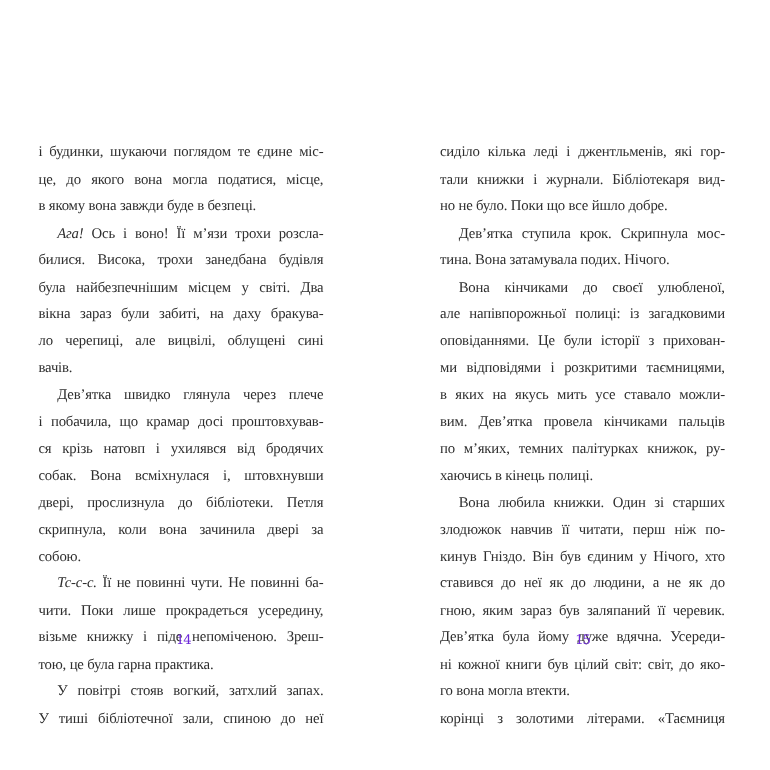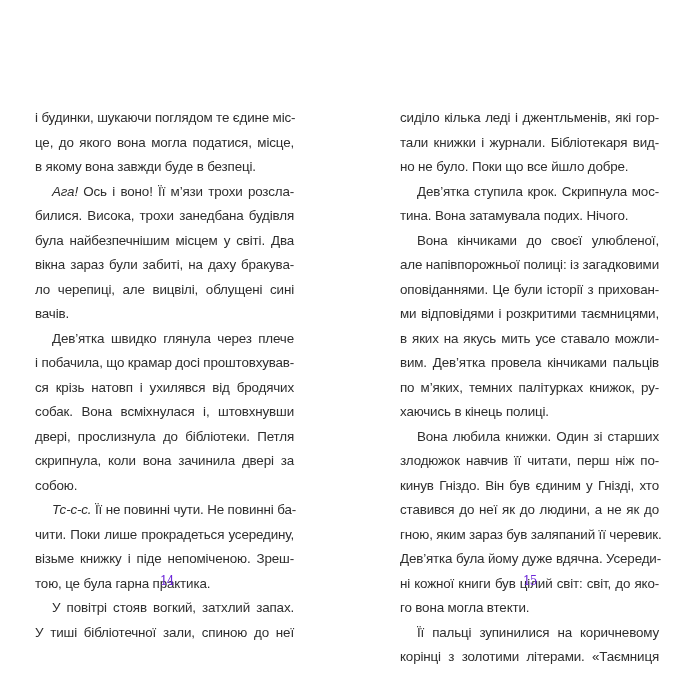--- a/index.html
+++ b/index.html
@@ -15,23 +15,23 @@
   }
   .page {
     position: absolute;
     top: 0;
     height: 700px;
   }
   .page.left { left: 0; width: 350px; }
   .page.right { left: 350px; width: 350px; }
   .text-block {
     position: absolute;
-    top: 106px;
+    top: 126px;
     width: 259px;
-    font-family: Liberation Sans, sans-serif;
+    font-family: Liberation Serif, serif;
     font-size: 13.4px;
     line-height: 24.5px;
     color: #2e2e2e;
     letter-spacing: -0.15px;
   }
   .page.left .text-block { left: 35px; }
   .page.right .text-block { left: 50px; }
   .line {
     display: block;
     white-space: nowrap;
@@ -98,24 +98,23 @@
         <span class="line indent"><span>Вона кінчиками до своєї улюбленої,</span></span>
         <span class="line"><span>але напівпорожньої полиці: із загадковими</span></span>
         <span class="line"><span>оповіданнями. Це були історії з прихован-</span></span>
         <span class="line"><span>ми відповідями і розкритими таємницями,</span></span>
         <span class="line"><span>в яких на якусь мить усе ставало можли-</span></span>
         <span class="line"><span>вим. Дев’ятка провела кінчиками пальців</span></span>
         <span class="line"><span>по м’яких, темних палітурках книжок, ру-</span></span>
         <span class="line last"><span>хаючись в кінець полиці.</span></span>
         <span class="line indent"><span>Вона любила книжки. Один зі старших</span></span>
         <span class="line"><span>злодюжок навчив її читати, перш ніж по-</span></span>
-        <span class="line"><span>кинув Гніздо. Він був єдиним у Гнізді, хто</span></span>
+        <span class="line"><span>кинув Гніздо. Він був єдиним у Нічого, хто</span></span>
         <span class="line"><span>ставився до неї як до людини, а не як до</span></span>
         <span class="line"><span>гною, яким зараз був заляпаний її черевик.</span></span>
         <span class="line"><span>Дев’ятка була йому дуже вдячна. Усереди-</span></span>
         <span class="line"><span>ні кожної книги був цілий світ: світ, до яко-</span></span>
         <span class="line last"><span>го вона могла втекти.</span></span>
-        <span class="line indent"><span>Її пальці зупинилися на коричневому</span></span>
         <span class="line"><span>корінці з золотими літерами. «Таємниця</span></span>
       </div>
     <div class="page-number">15</div>
   </div>
 </div>
 
 </body></html>

